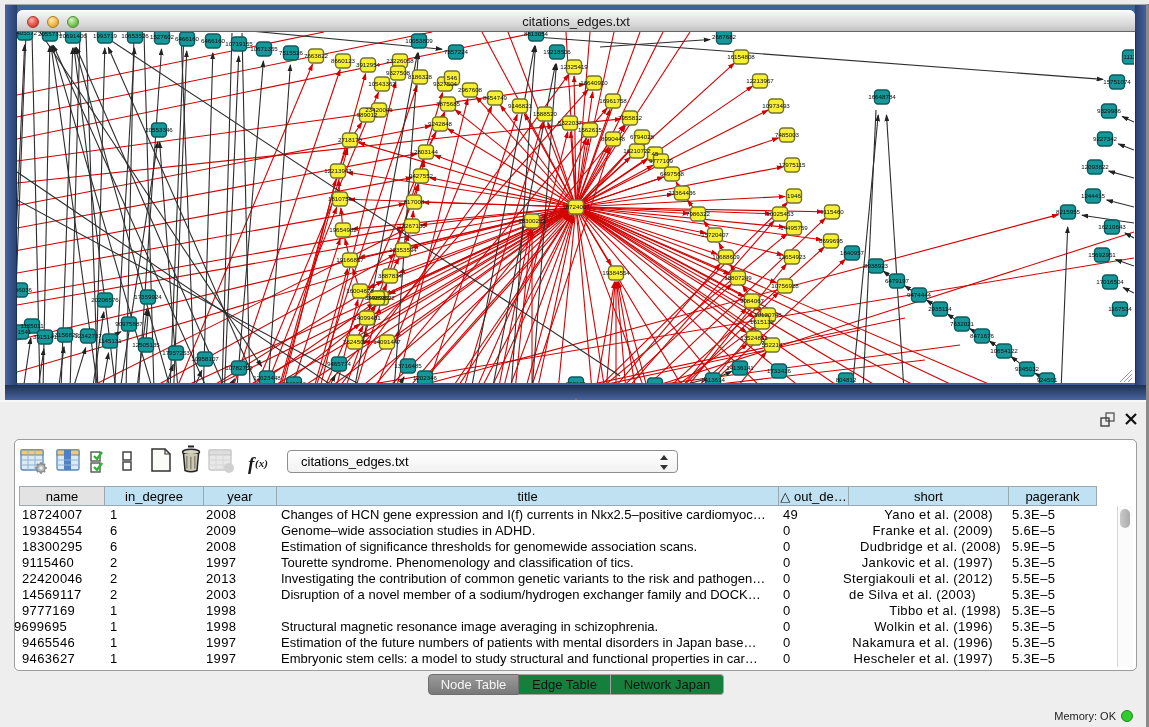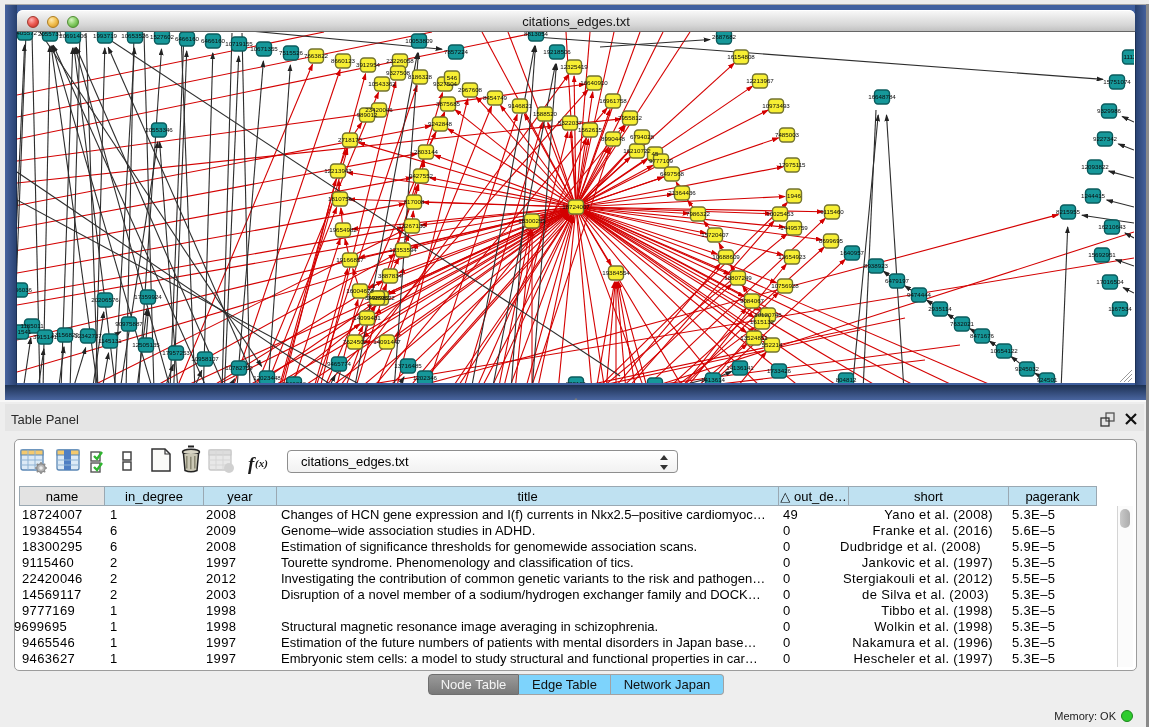--- a/index.html
+++ b/index.html
@@ -13,21 +13,21 @@
 #winbody{position:absolute;left:0;top:22px;width:1120px;height:351px;background:#fff;border-left:1.5px solid #1c3054;border-right:1.5px solid #1c3054}
 #tpanel{position:absolute;left:0;top:400px;width:1149px;height:327px;background:#eeeeee;border-top:2px solid #f8f8f8}
 #tphead{position:absolute;left:5px;top:2px;width:1139px;height:27px;background:#e5e5e5;font-size:13px;color:#2a2a2a}
 #tphead span{position:absolute;left:6px;top:8px}
 #cpanel{position:absolute;left:14px;top:37px;width:1123px;height:232px;background:#fff;border:1px solid #9c9c9c;border-radius:5px}
 .td{position:absolute;white-space:nowrap}
 .tr{position:absolute;left:0;width:1149px;height:16px;font-size:13px;color:#000;letter-spacing:0.35px}
 .tdr{text-align:center}
 .tt{letter-spacing:0}
 .hc{position:absolute;top:486px;height:20px;background:#bfe1f1;border:1px solid #9aa8b2;border-left:none;font-size:13px;color:#000;text-align:center;line-height:19px}
-.seg{position:absolute;top:674px;height:21px;font-size:13px;text-align:center;line-height:20px;background:#7dd3fc;border:1px solid #a2a2a2;color:#111}
+.seg{position:absolute;top:674px;height:21px;font-size:13px;text-align:center;line-height:20px;background:#15803d;border:1px solid #a2a2a2;color:#111}
 </style></head><body>
 <div id="desk">
     <div class="shL"></div>
     <div class="shR"></div>
     <div class="shB"></div>
   </div>
 <div id="win">
  <div id="tbar">
   <span class="ti">citations_edges.txt</span>
   <span class="tl" style="left:10.3px;background:radial-gradient(circle at 35% 30%,#ffb3b3,#ee6159 45%,#cf3a30 80%);border:1px solid #a2352c"></span>
@@ -598,23 +598,20 @@
     <text x="1110" y="284" font-size="6.2" fill="#0c0c0c" text-anchor="middle" font-family="Liberation Sans, sans-serif">17016504</text>
     <text x="1120" y="311" font-size="6.2" fill="#0c0c0c" text-anchor="middle" font-family="Liberation Sans, sans-serif">1167534</text>
     <line x1="1120" y1="382" x2="1132" y2="370" stroke="#9a9a9a" stroke-width="1"></line>
     <line x1="1124" y1="382" x2="1132" y2="374" stroke="#9a9a9a" stroke-width="1"></line>
     <line x1="1128" y1="382" x2="1132" y2="378" stroke="#9a9a9a" stroke-width="1"></line>
   </svg>
 <svg width="14" height="8" style="position:absolute;left:569px;top:398px">
     <path d="M2 7 L7 1 L9 4 L12 3" stroke="#7a7a7a" stroke-width="1.4" fill="none"></path>
   </svg>
 <div id="tpanel">
- <div id="tphead">
-      <span>Table Panel</span>
-    </div>
  <svg width="46" height="16" style="position:absolute;left:1100px;top:10px">
    <rect x="6" y="1" width="8" height="8" fill="none" stroke="#555" stroke-width="1.3"></rect>
    <rect x="1" y="6" width="8" height="8" fill="none" stroke="#333" stroke-width="1.3"></rect>
    <path d="M26 2 L36 12 M36 2 L26 12" stroke="#111" stroke-width="2.2"></path>
  </svg>
  <div id="cpanel"></div>
 </div>
 
 <svg width="290" height="34" viewBox="15 443 290 34" style="position:absolute;left:15px;top:443px">
  <g>
@@ -686,74 +683,74 @@
 <span class="td" style="left:783px">49</span>
 <span class="td tdr" style="right:156px">Yano et al. (2008)</span>
 <span class="td" style="left:1012px">5.3E–5</span>
 </div>
 <div class="tr" style="top:523px">
 <span class="td" style="left:22px">19384554</span>
 <span class="td" style="left:110px">6</span>
 <span class="td" style="left:206px">2009</span>
 <span class="td tt" style="left:281px">Genome–wide association studies in ADHD.</span>
 <span class="td" style="left:783px">0</span>
-<span class="td tdr" style="right:156px">Franke et al. (2016)</span>
+<span class="td tdr" style="right:156px">Franke et al. (2009)</span>
 <span class="td" style="left:1012px">5.6E–5</span>
 </div>
 <div class="tr" style="top:539px">
 <span class="td" style="left:22px">18300295</span>
 <span class="td" style="left:110px">6</span>
 <span class="td" style="left:206px">2008</span>
 <span class="td tt" style="left:281px">Estimation of significance thresholds for genomewide association scans.</span>
 <span class="td" style="left:783px">0</span>
-<span class="td tdr" style="right:168px">Dudbridge et al. (2008)</span>
+<span class="td tdr" style="right:148px">Dudbridge et al. (2008)</span>
 <span class="td" style="left:1012px">5.9E–5</span>
 </div>
 <div class="tr" style="top:555px">
 <span class="td" style="left:22px">9115460</span>
 <span class="td" style="left:110px">2</span>
 <span class="td" style="left:206px">1997</span>
 <span class="td tt" style="left:281px">Tourette syndrome. Phenomenology and classification of tics.</span>
 <span class="td" style="left:783px">0</span>
 <span class="td tdr" style="right:156px">Jankovic et al. (1997)</span>
 <span class="td" style="left:1012px">5.3E–5</span>
 </div>
 <div class="tr" style="top:571px">
 <span class="td" style="left:22px">22420046</span>
 <span class="td" style="left:110px">2</span>
-<span class="td" style="left:206px">2012</span>
+<span class="td" style="left:206px">2013</span>
 <span class="td tt" style="left:281px">Investigating the contribution of common genetic variants to the risk and pathogen…</span>
 <span class="td" style="left:783px">0</span>
 <span class="td tdr" style="right:156px">Stergiakouli et al. (2012)</span>
 <span class="td" style="left:1012px">5.5E–5</span>
 </div>
 <div class="tr" style="top:587px">
 <span class="td" style="left:22px">14569117</span>
 <span class="td" style="left:110px">2</span>
 <span class="td" style="left:206px">2003</span>
 <span class="td tt" style="left:281px">Disruption of a novel member of a sodium/hydrogen exchanger family and DOCK…</span>
 <span class="td" style="left:783px">0</span>
-<span class="td tdr" style="right:160px">de Silva et al. (2003)</span>
+<span class="td tdr" style="right:173px">de Silva et al. (2003)</span>
 <span class="td" style="left:1012px">5.3E–5</span>
 </div>
 <div class="tr" style="top:603px">
 <span class="td" style="left:22px">9777169</span>
 <span class="td" style="left:110px">1</span>
 <span class="td" style="left:206px">1998</span>
 <span class="td" style="left:783px">0</span>
-<span class="td tdr" style="right:156px">Tibbo et al. (1998)</span>
+<span class="td tdr" style="right:148px">Tibbo et al. (1998)</span>
 <span class="td" style="left:1012px">5.3E–5</span>
 </div>
 <div class="tr" style="top:619px">
 <span class="td" style="left:14px">9699695</span>
 <span class="td" style="left:110px">1</span>
 <span class="td" style="left:206px">1998</span>
 <span class="td tt" style="left:281px">Structural magnetic resonance image averaging in schizophrenia.</span>
 <span class="td" style="left:783px">0</span>
-<span class="td tdr" style="right:156px">Wolkin et al. (1998)</span>
+<span class="td tdr" style="right:156px">Wolkin et al. (1996)</span>
 <span class="td" style="left:1012px">5.3E–5</span>
 </div>
 <div class="tr" style="top:635px">
 <span class="td" style="left:22px">9465546</span>
 <span class="td" style="left:110px">1</span>
 <span class="td" style="left:206px">1997</span>
 <span class="td tt" style="left:281px">Estimation of the future numbers of patients with mental disorders in Japan base…</span>
 <span class="td" style="left:783px">0</span>
 <span class="td tdr" style="right:156px">Nakamura et al. (1996)</span>
 <span class="td" style="left:1012px">5.3E–5</span>

